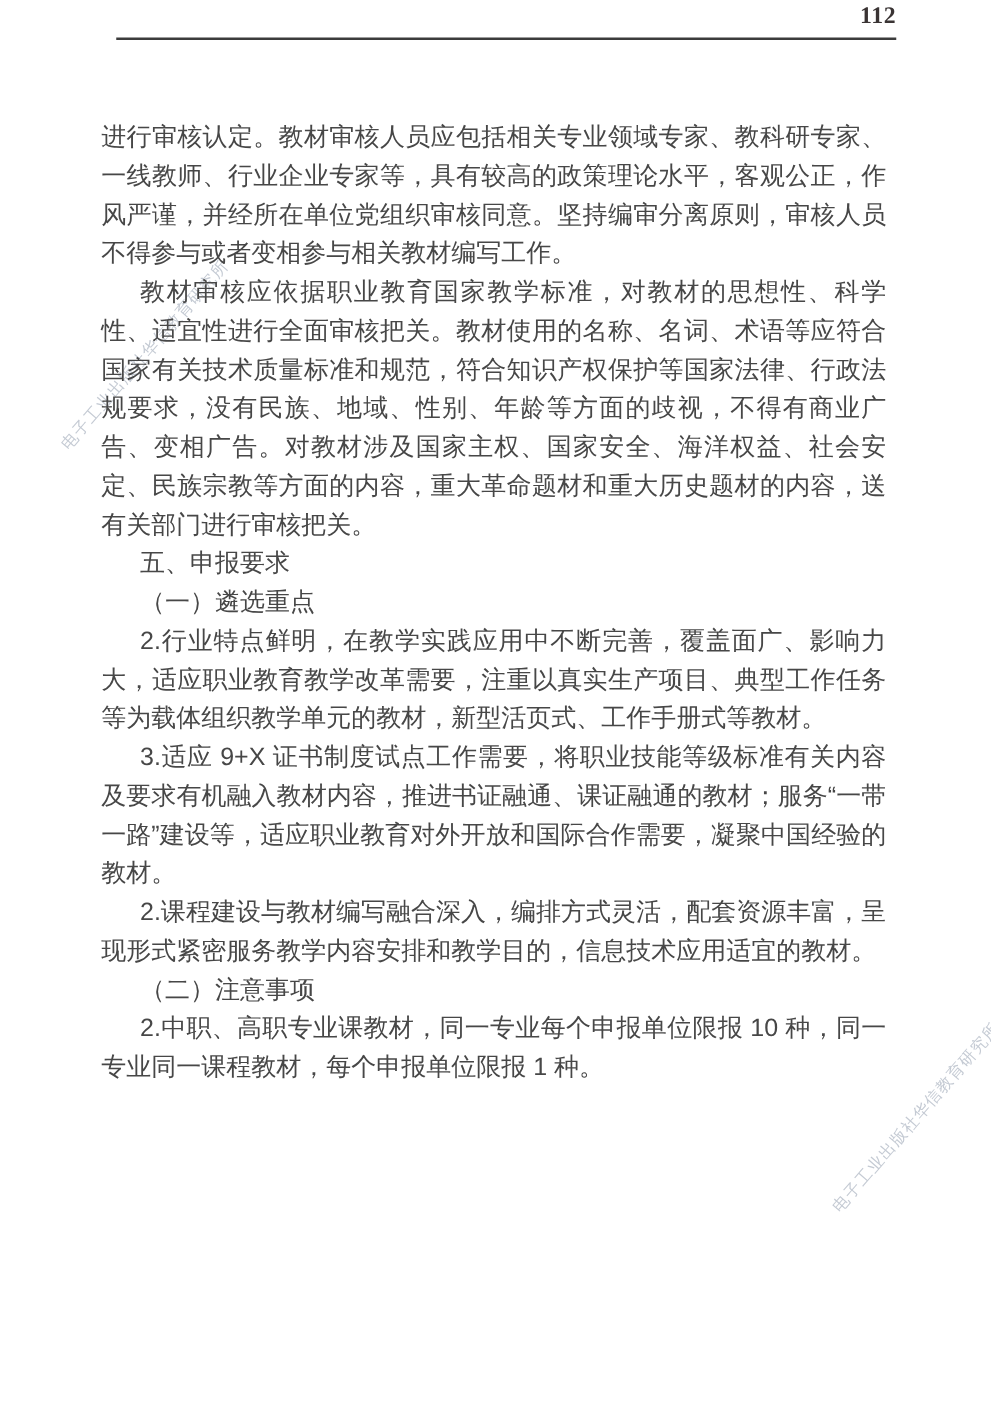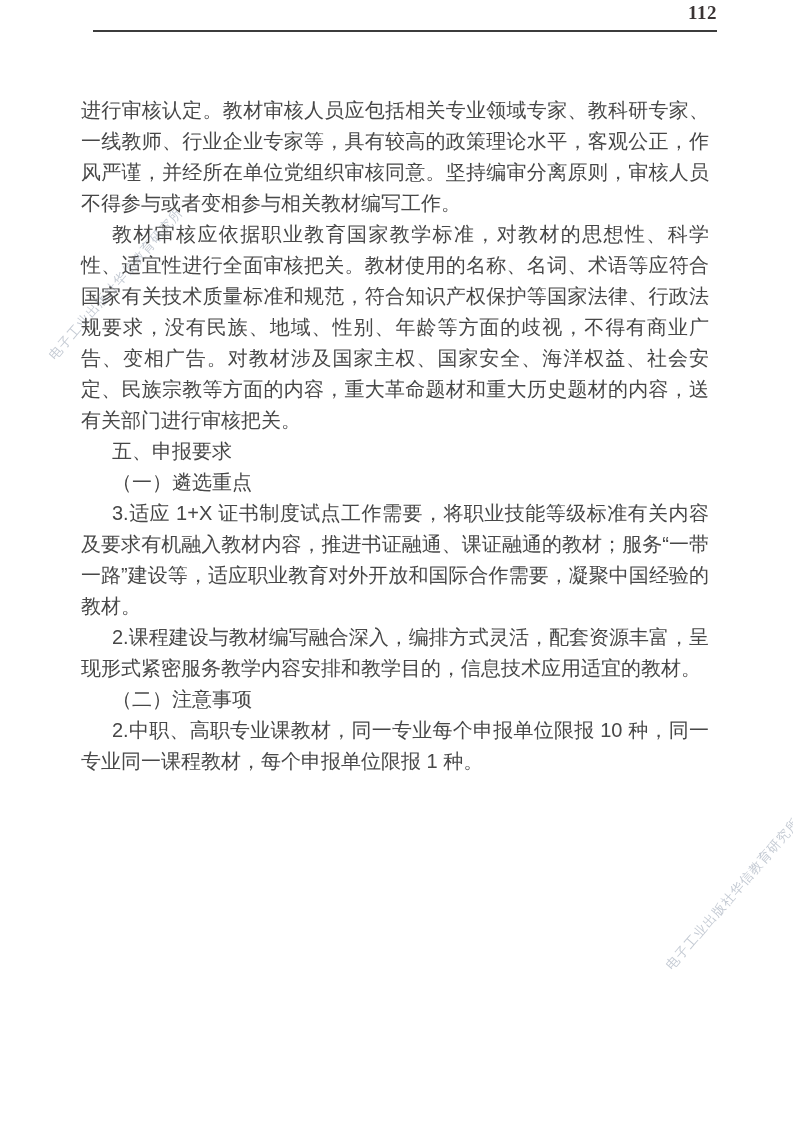--- a/index.html
+++ b/index.html
@@ -78,17 +78,18 @@
 
 <div class="page-number">112</div>
 
 <div class="header-rule"></div>
 
 <div class="content">
   <p class="noindent">进行审核认定。教材审核人员应包括相关专业领域专家、教科研专家、一线教师、行业企业专家等，具有较高的政策理论水平，客观公正，作风严谨，并经所在单位党组织审核同意。坚持编审分离原则，审核人员不得参与或者变相参与相关教材编写工作。</p>
   <p class="indent">教材审核应依据职业教育国家教学标准，对教材的思想性、科学性、适宜性进行全面审核把关。教材使用的名称、名词、术语等应符合国家有关技术质量标准和规范，符合知识产权保护等国家法律、行政法规要求，没有民族、地域、性别、年龄等方面的歧视，不得有商业广告、变相广告。对教材涉及国家主权、国家安全、海洋权益、社会安定、民族宗教等方面的内容，重大革命题材和重大历史题材的内容，送有关部门进行审核把关。</p>
   <p class="indent">五、申报要求</p>
   <p class="indent">（一）遴选重点</p>
-  <p class="indent">3.适应 1+X 证书制度试点工作需要，将职业技能等级标准有关内容及要求有机融入教材内容，推进书证融通、课证融通的教材；服务“一带一路”建设等，适应职业教育对外开放和国际合作需要，凝聚中国经验的教材。</p>
+  <p class="indent">2.行业特点鲜明，在教学实践应用中不断完善，覆盖面广、影响力大，适应职业教育教学改革需要，注重以真实生产项目、典型工作任务等为载体组织教学单元的教材，新型活页式、工作手册式等教材。</p>
+  <p class="indent">3.适应 9+X 证书制度试点工作需要，将职业技能等级标准有关内容及要求有机融入教材内容，推进书证融通、课证融通的教材；服务“一带一路”建设等，适应职业教育对外开放和国际合作需要，凝聚中国经验的教材。</p>
   <p class="indent">2.课程建设与教材编写融合深入，编排方式灵活，配套资源丰富，呈现形式紧密服务教学内容安排和教学目的，信息技术应用适宜的教材。</p>
   <p class="indent">（二）注意事项</p>
   <p class="indent">2.中职、高职专业课教材，同一专业每个申报单位限报 10 种，同一专业同一课程教材，每个申报单位限报 1 种。</p>
 </div>
 
 </body></html>

